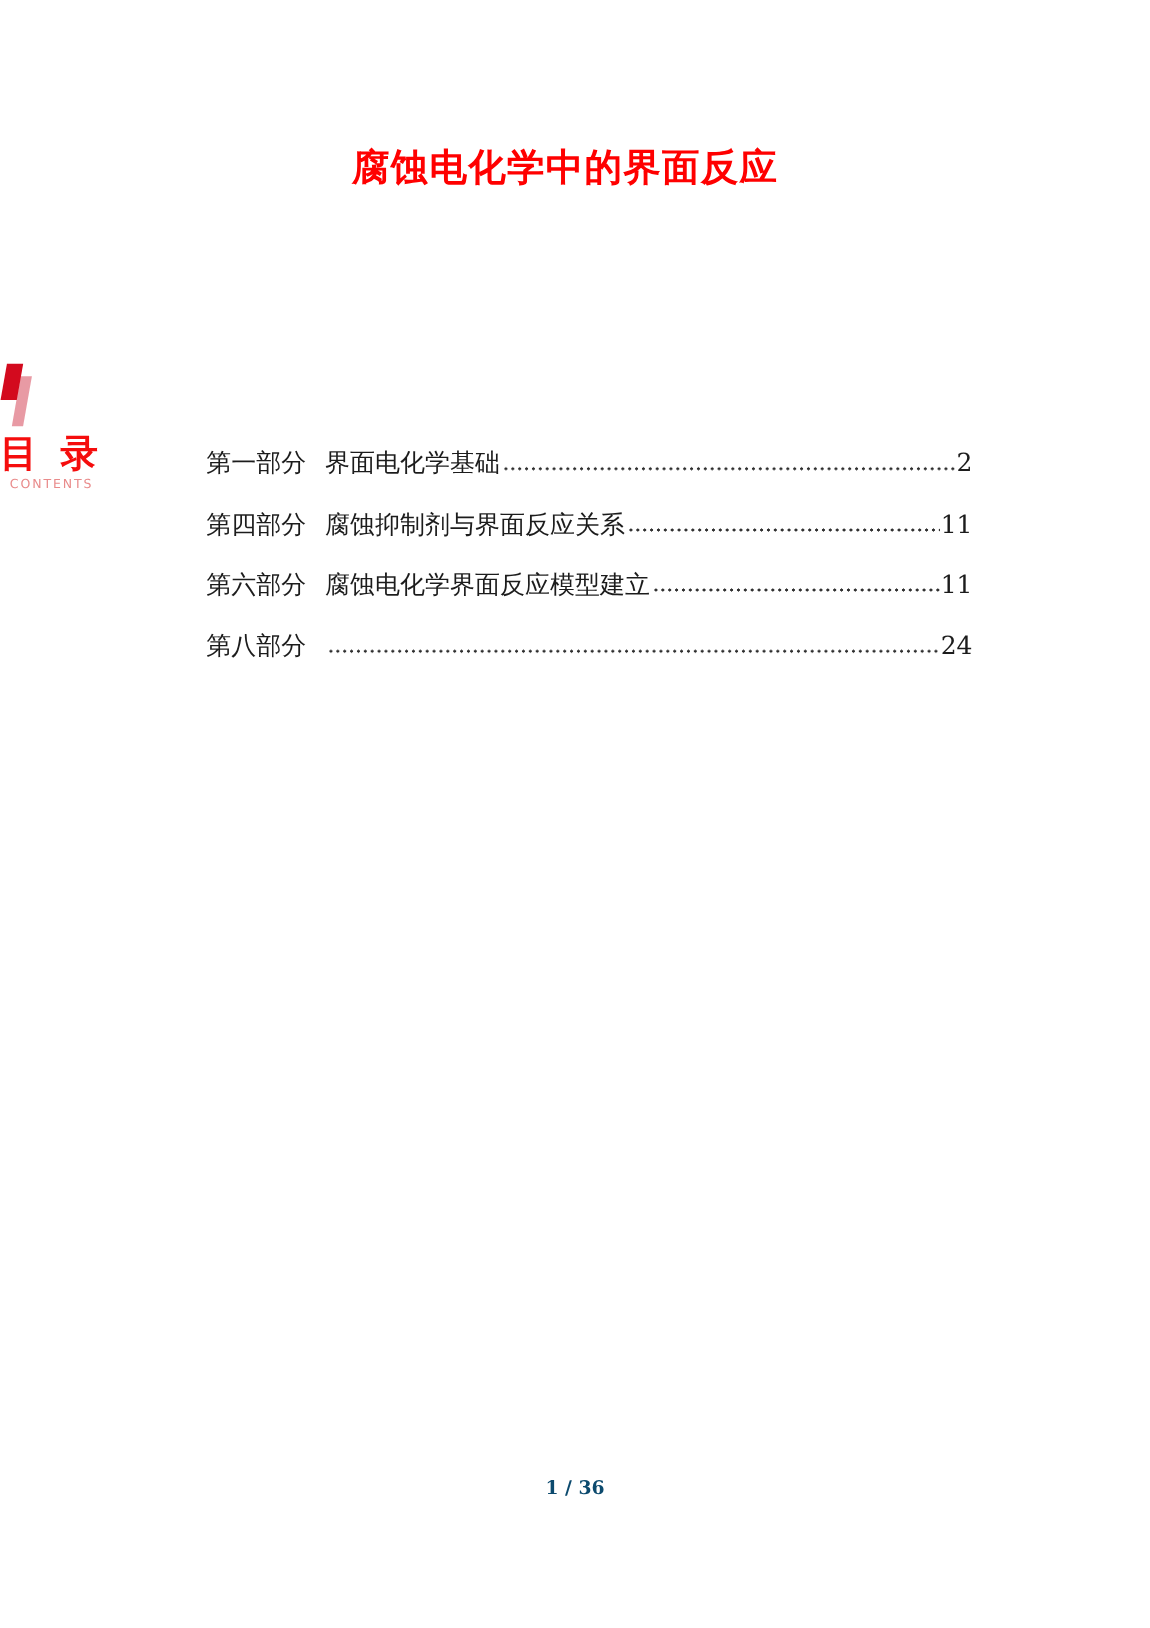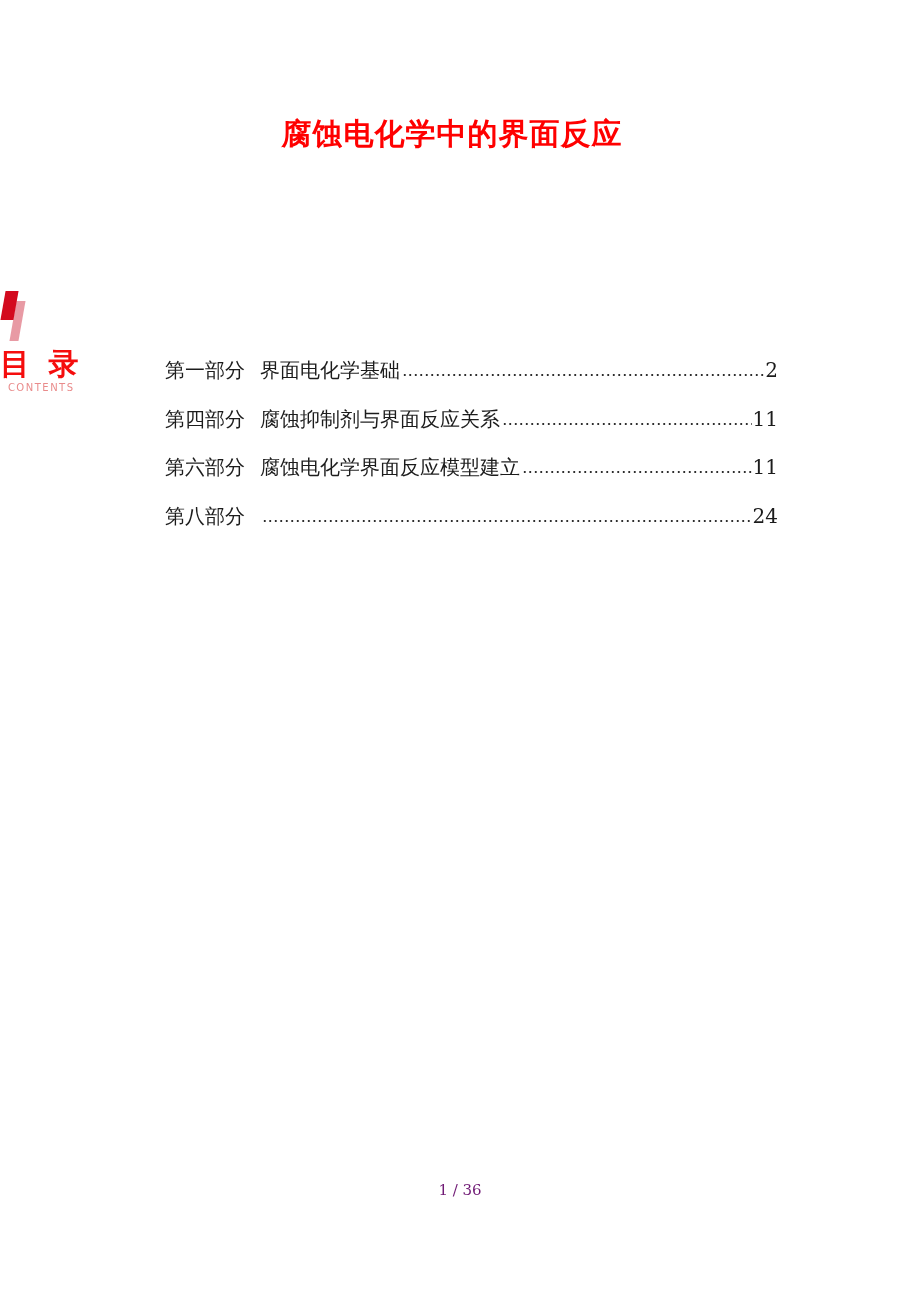--- a/index.html
+++ b/index.html
@@ -83,22 +83,22 @@
     margin:0 1px 3px 2px;
     background-image:radial-gradient(circle,#2e2e2e 1.05px,transparent 1.35px);
     background-size:5.5px 6px;
     background-repeat:repeat-x;
     background-position:left bottom;
   }
   .toc-page{flex:none;white-space:pre;}
   .page-footer{
     position:absolute;top:1181px;left:0;right:0;
     text-align:center;
-    font-size:15px;font-weight:normal;
-    color:#701a75;
+    font-size:15px;font-weight:bold;
+    color:#0c4a6e;
     white-space:pre;
   }
 </style>
 </head>
 <body>
 
 <div class="doc-title">腐蚀电化学中的界面反应</div>
 
 <div class="toc-header">
   <div class="toc-mark">

